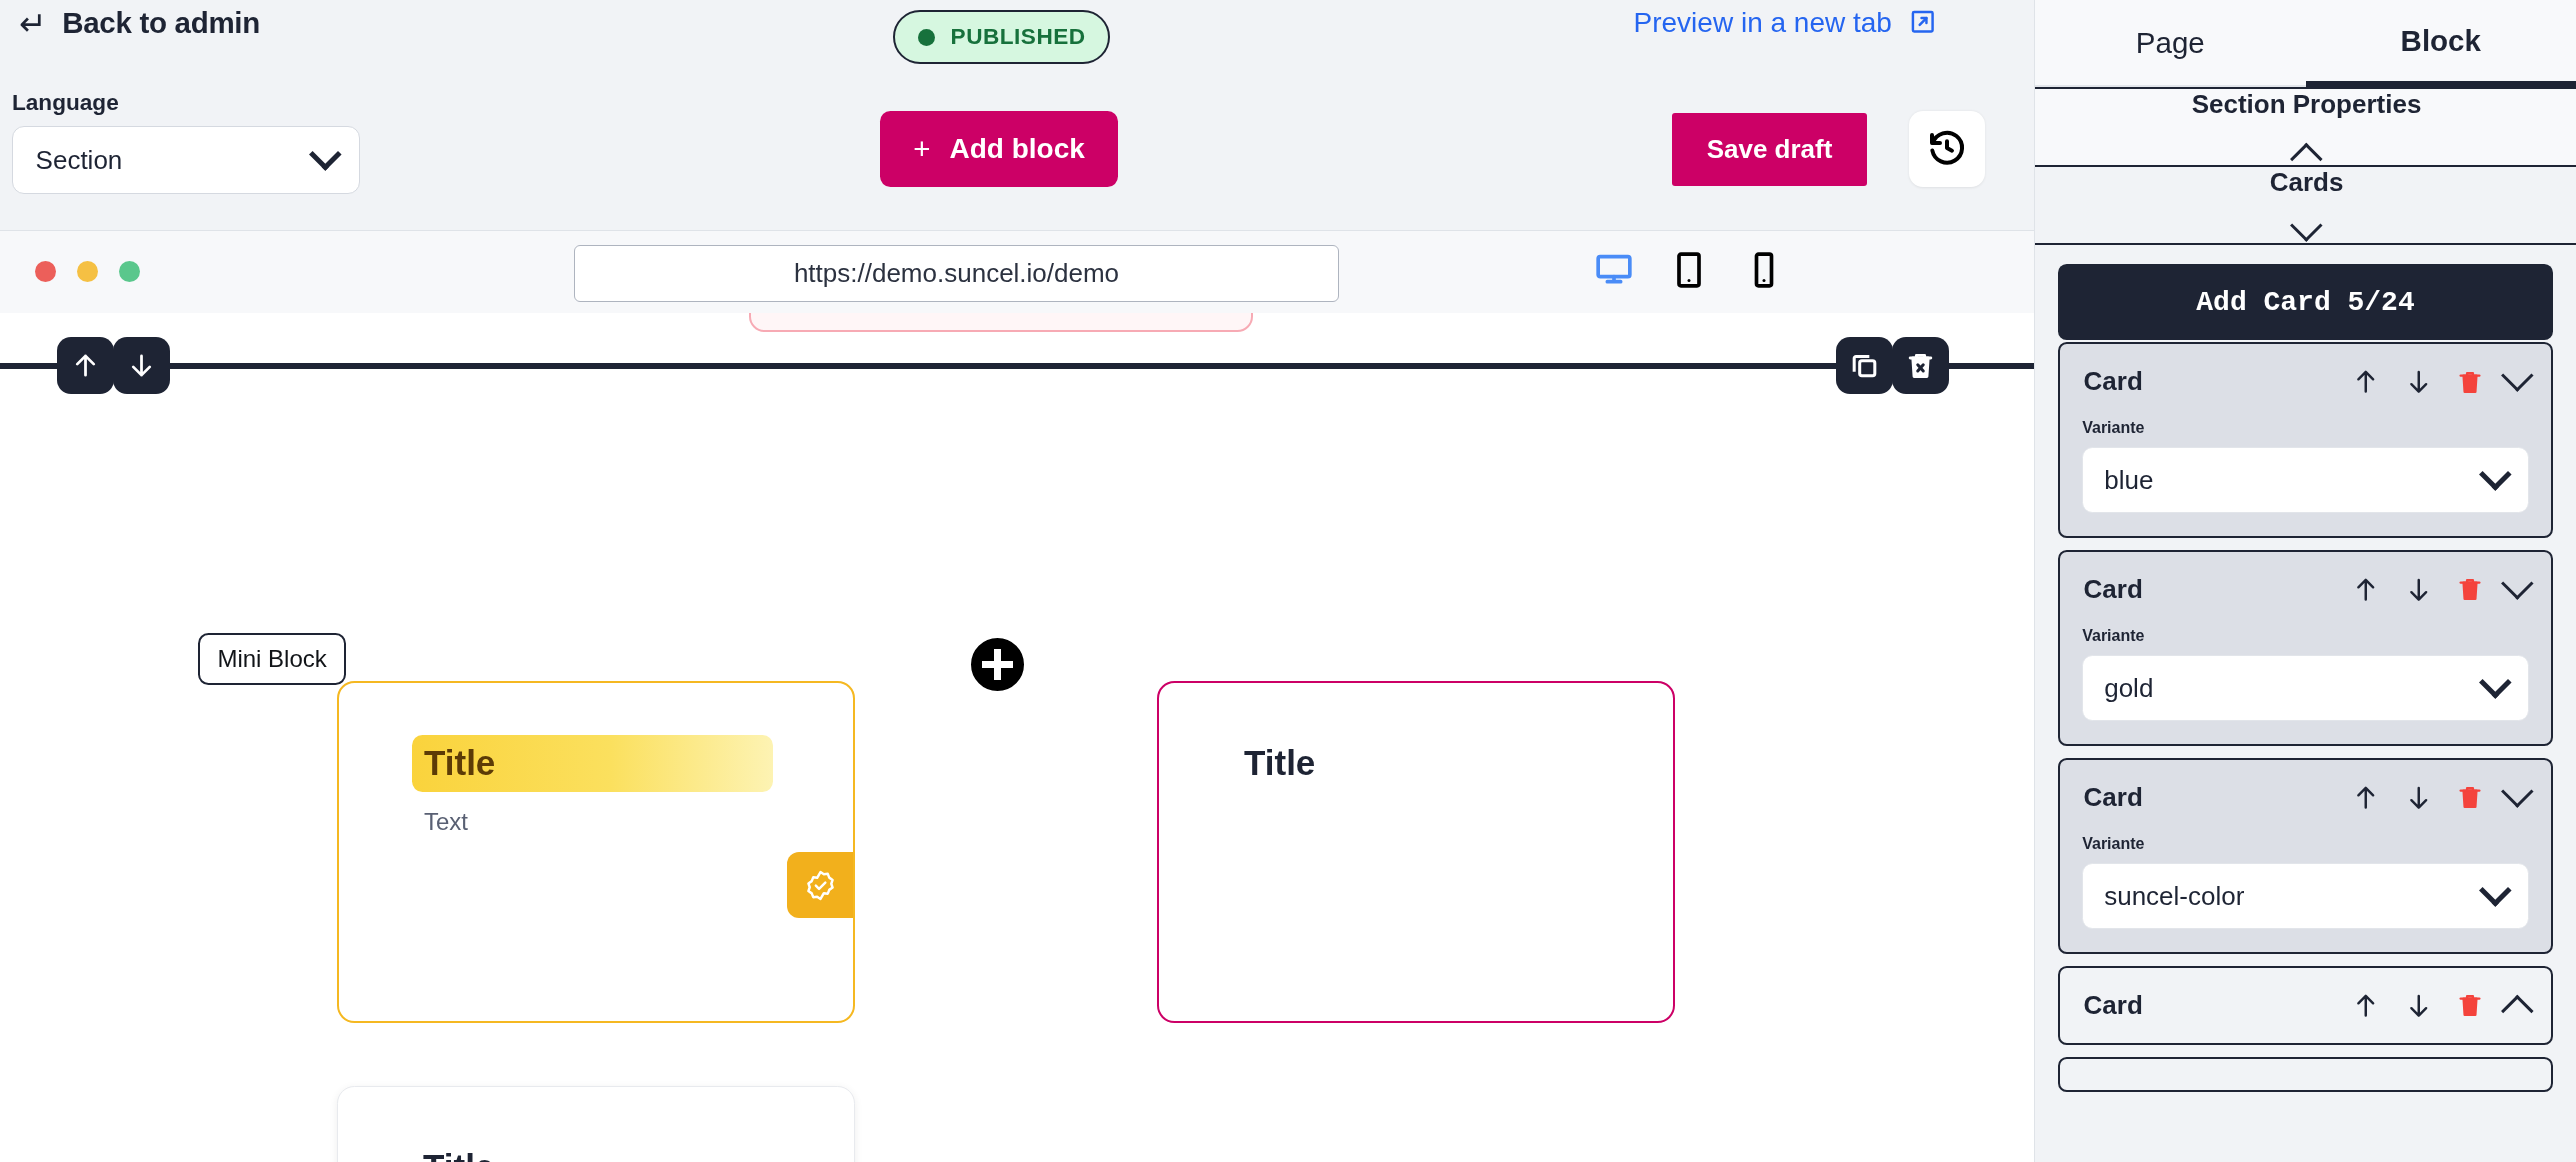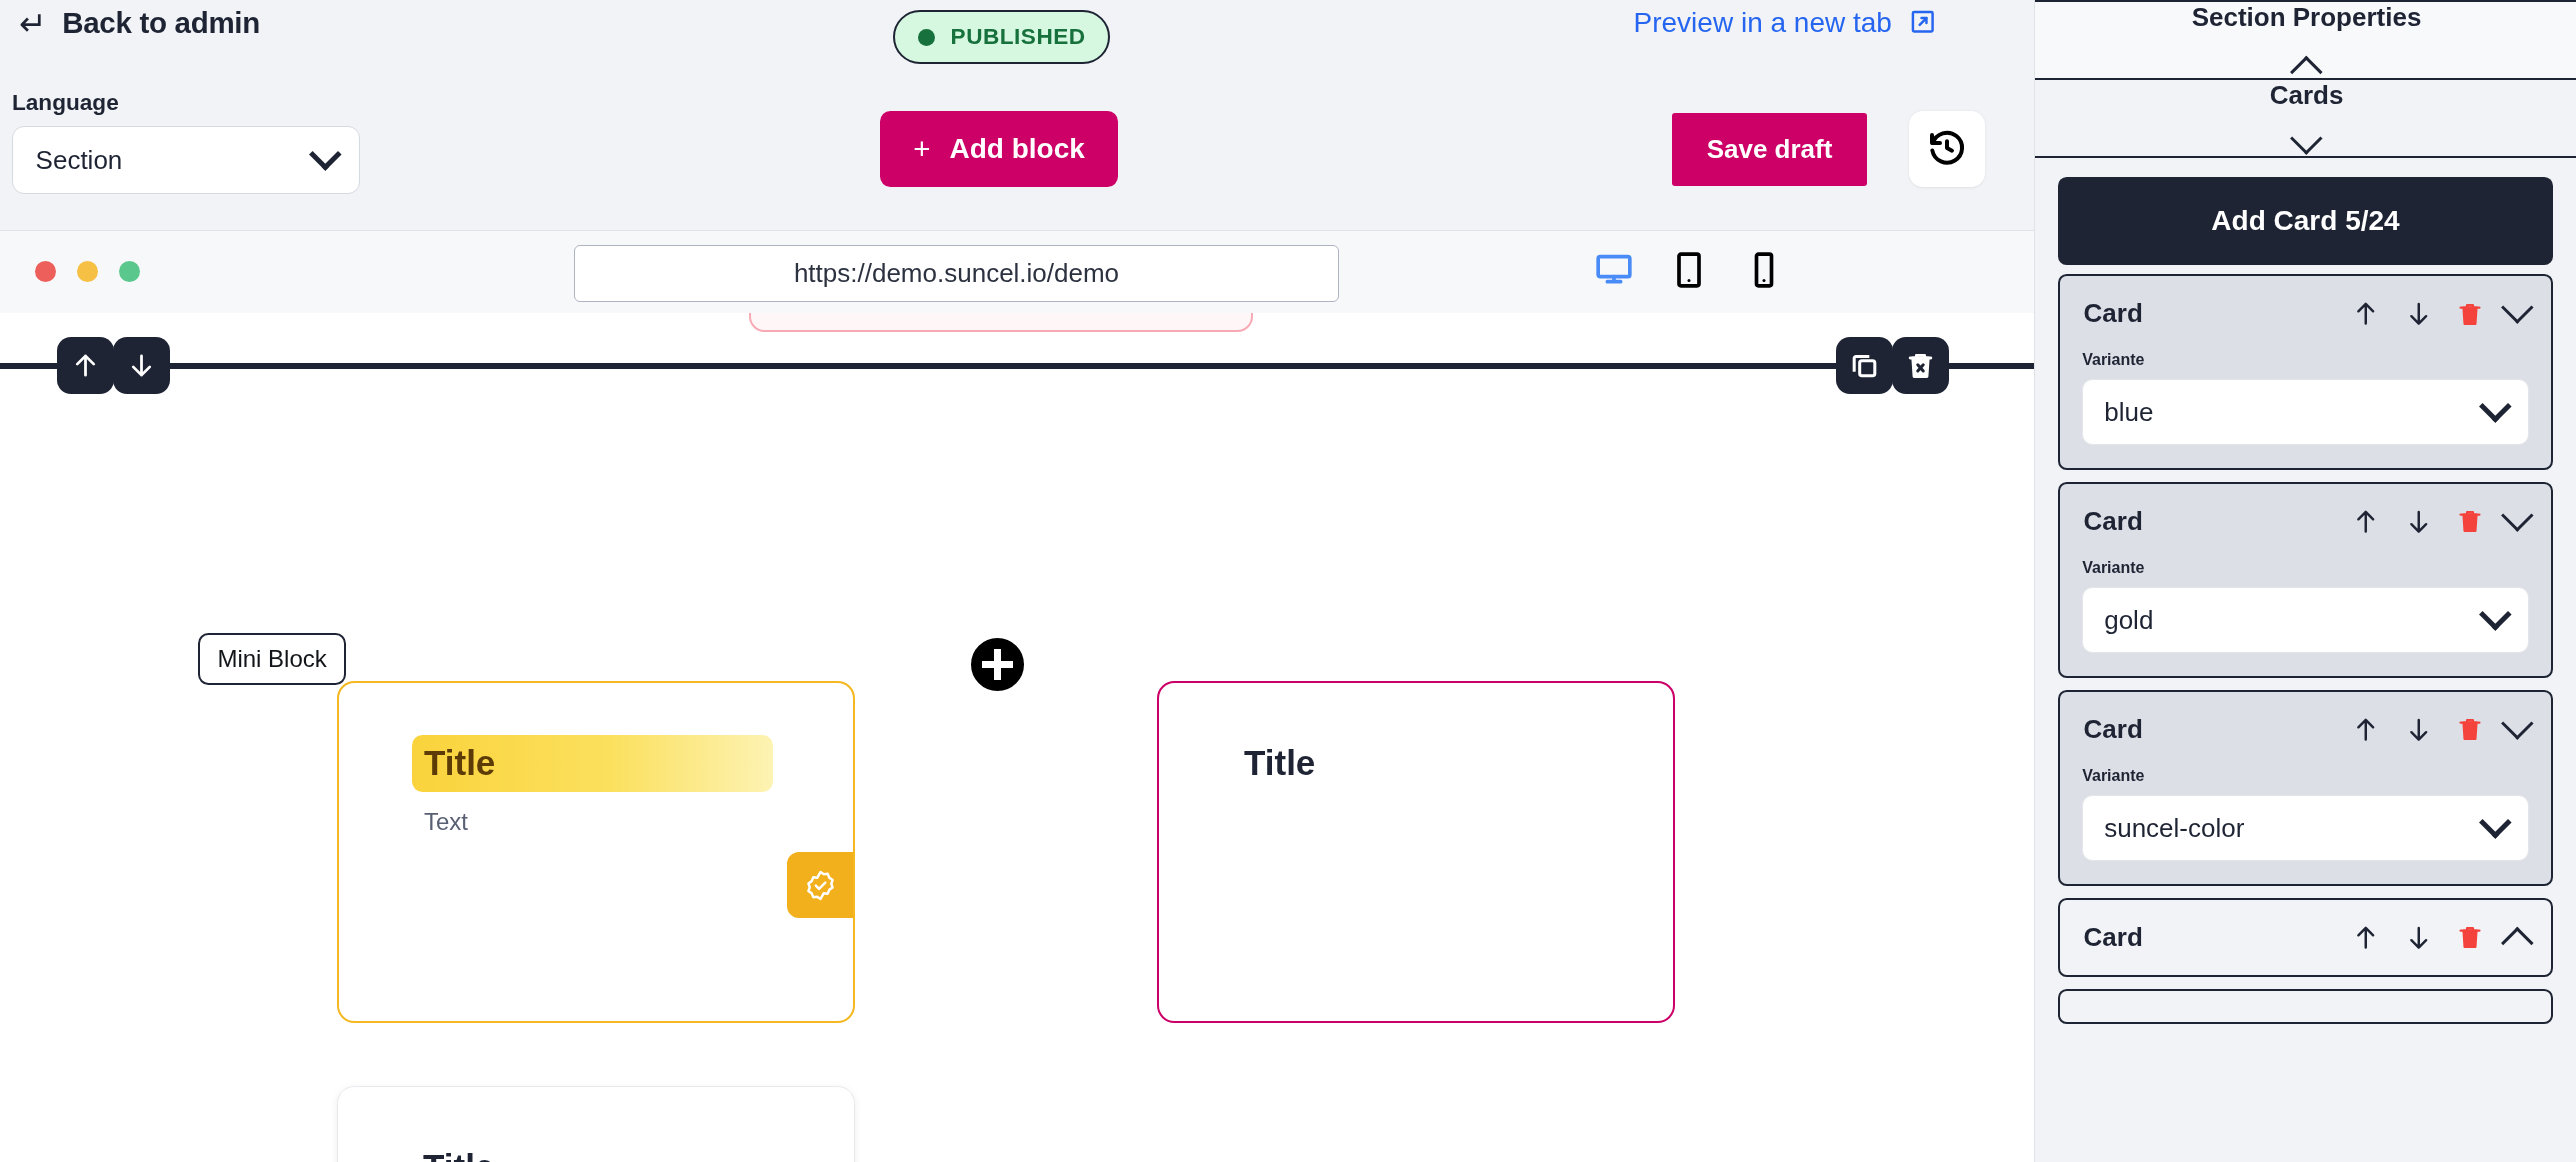--- a/index.html
+++ b/index.html
@@ -432,30 +432,30 @@
     height: 78px;
   }
   .accordion-title { font-size: 26px; font-weight: bold; color: #1e2434; }
 
   .cards-body {
     padding: 19px 22.6px 0 22.6px;
   }
 
   .add-card-btn {
     width: 100%;
-    height: 88px;
+    height: 76px;
     background: #1e2434;
     border: none;
     border-radius: 8.7px;
     color: #ffffff;
     font-size: 28px;
     font-weight: bold;
-    font-family: Liberation Sans, sans-serif;
-    cursor: pointer;
-    margin-bottom: 9px;
+    font-family: Liberation Mono, monospace;
+    cursor: pointer;
+    margin-bottom: 2px;
   }
 
   .card-item {
     border: 2.6px solid #1e2434;
     border-radius: 8.7px;
     margin-bottom: 12px;
     overflow: hidden;
   }
   .card-item.expanded { background: #dcdfe6; }
   .card-item.collapsed { background: #f1f3f6; }
@@ -635,20 +635,24 @@
           <div class="pcard-title">Title</div>
           
         </div>
 
       </div>
     </div>
   </div>
 
   <div class="sidebar">
 
+    <div class="tabs">
+      <div class="tab">Page</div>
+      <div class="tab active">Block</div>
+    </div>
 
     <div class="accordion">
       <span class="accordion-title">Section Properties</span>
       <span class="chev up thin"></span>
     </div>
 
     <div class="accordion sub">
       <span class="accordion-title">Cards</span>
       <span class="chev thin"></span>
     </div>

